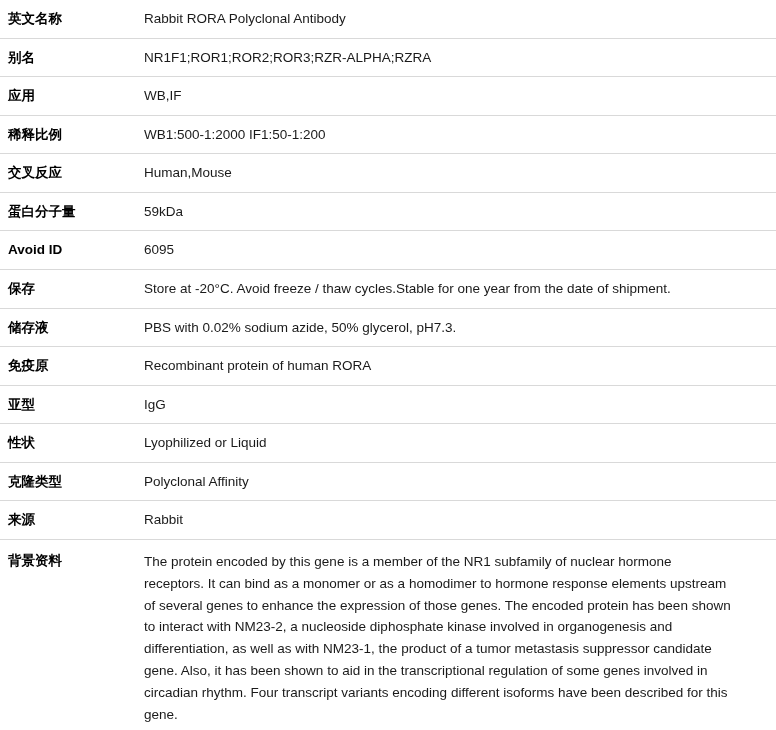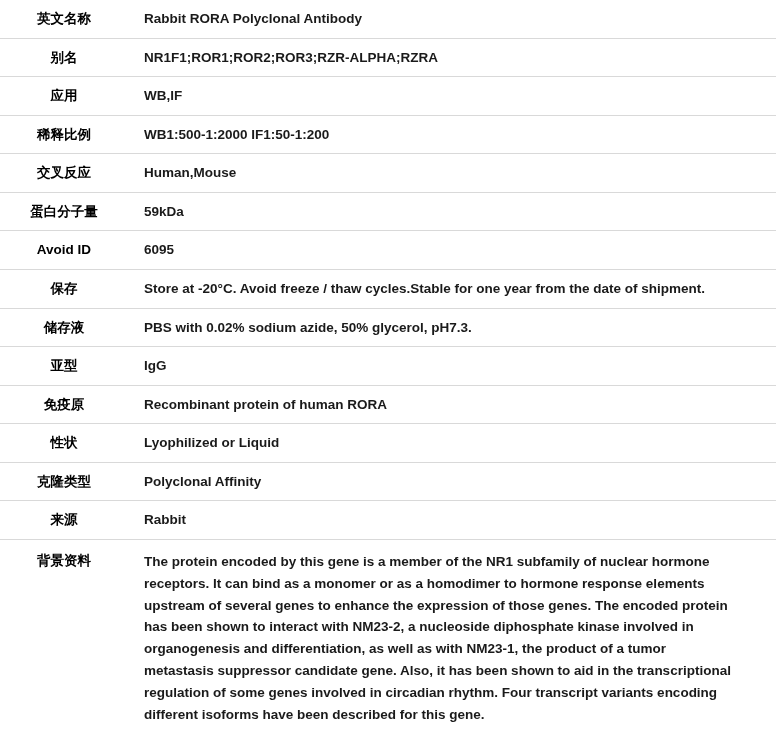--- a/index.html
+++ b/index.html
@@ -23,29 +23,27 @@
     border-bottom: 1px solid #d9d9d9;
   }
   .spec-table tr:last-child {
     border-bottom: none;
   }
   .spec-table td {
     vertical-align: top;
     padding: 9px 10px 9px 10px;
     font-size: 13.5px;
     line-height: 1.45;
-    font-weight: bold;
   }
   td.label {
     width: 112px;
     font-weight: bold;
     color: #000000;
     white-space: nowrap;
     padding-left: 8px;
-    text-align: center;
   }
   td.value {
     color: #1a1a1a;
     padding-left: 14px;
     padding-right: 40px;
   }
   tr.desc td.value {
     padding-top: 11px;
     padding-bottom: 14px;
     line-height: 1.62;
@@ -90,26 +88,26 @@
     </tr>
     <tr>
       <td class="label">保存</td>
       <td class="value">Store at -20°C. Avoid freeze / thaw cycles.Stable for one year from the date of shipment.</td>
     </tr>
     <tr>
       <td class="label">储存液</td>
       <td class="value">PBS with 0.02% sodium azide, 50% glycerol, pH7.3.</td>
     </tr>
     <tr>
+      <td class="label">免疫原</td>
+      <td class="value">Recombinant protein of human RORA</td>
+    </tr>
+    <tr>
       <td class="label">亚型</td>
       <td class="value">IgG</td>
-    </tr>
-    <tr>
-      <td class="label">免疫原</td>
-      <td class="value">Recombinant protein of human RORA</td>
     </tr>
     <tr>
       <td class="label">性状</td>
       <td class="value">Lyophilized or Liquid</td>
     </tr>
     <tr>
       <td class="label">克隆类型</td>
       <td class="value">Polyclonal Affinity</td>
     </tr>
     <tr>

